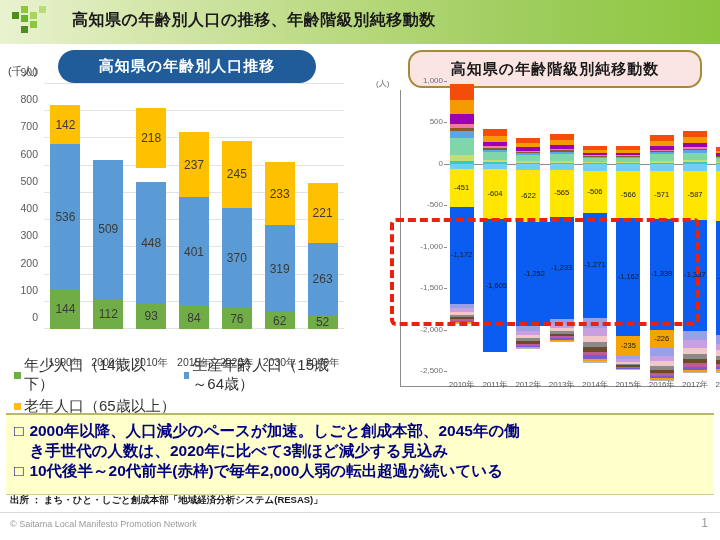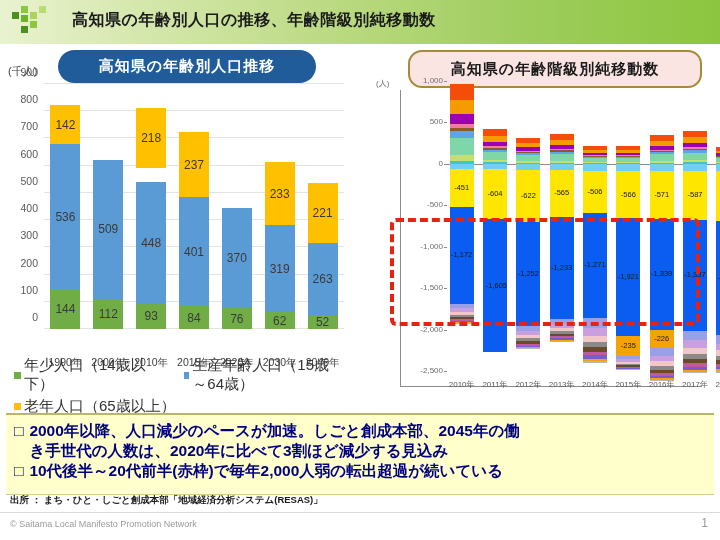--- a/index.html
+++ b/index.html
@@ -179,20 +179,23 @@
         </div>
         <div class="lc-seg seg-work" style="height: 109.161px;">
           <span>401</span>
         </div>
         <div class="lc-seg seg-young" style="height: 22.8667px;">
           <span>84</span>
         </div>
       </div>
       <div class="lc-xlab" style="left: 123px;">2015年</div>
       <div class="lc-bar" style="left: 177.857px;">
+        <div class="lc-seg seg-old" style="height: 66.6944px;">
+          <span>245</span>
+        </div>
         <div class="lc-seg seg-work" style="height: 100.722px;">
           <span>370</span>
         </div>
         <div class="lc-seg seg-young" style="height: 20.6889px;">
           <span>76</span>
         </div>
       </div>
       <div class="lc-xlab" style="left: 165.857px;">2020年</div>
       <div class="lc-bar" style="left: 220.714px;">
         <div class="lc-seg seg-old" style="height: 63.4278px;">
@@ -322,21 +325,21 @@
         <div class="rc-seg" style="background: rgb(90, 166, 232); height: 2.088px;"></div>
         <div class="rc-seg" style="background: rgb(127, 214, 168); height: 5.742px;"></div>
         <div class="rc-seg" style="background: rgb(197, 224, 106); height: 1.827px;"></div>
         <div class="rc-seg" style="background: rgb(62, 198, 198); height: 1.044px;"></div>
       </div>
       <div class="rc-bar" style="left: 71.3333px; top: 82.8571px; height: 185.6px;">
         <div class="rc-seg" style="background: rgb(111, 208, 239); height: 6.496px;"></div>
         <div class="rc-seg" style="background: rgb(255, 230, 0); height: 51.5371px;">
           <div class="rc-lab" style="top: 20.7686px; color: rgb(26, 26, 26);">-622</div>
         </div>
-        <div class="rc-seg" style="background: rgb(11, 92, 240); height: 103.737px;">
+        <div class="rc-seg" style="background: rgb(11, 92, 240); height: 103.737px; padding-left: 12px;">
           <div class="rc-lab" style="top: 46.8686px; color: rgb(26, 26, 26);">-1,252</div>
         </div>
         <div class="rc-seg" style="background: rgb(154, 160, 232); height: 5.24254px;"></div>
         <div class="rc-seg" style="background: rgb(200, 160, 224); height: 4.28935px;"></div>
         <div class="rc-seg" style="background: rgb(242, 199, 199); height: 3.33616px;"></div>
         <div class="rc-seg" style="background: rgb(138, 138, 138); height: 2.85957px;"></div>
         <div class="rc-seg" style="background: rgb(107, 74, 42); height: 2.38297px;"></div>
         <div class="rc-seg" style="background: rgb(192, 90, 158); height: 1.90638px;"></div>
         <div class="rc-seg" style="background: rgb(122, 90, 208); height: 1.66808px;"></div>
         <div class="rc-seg" style="background: rgb(245, 163, 0); height: 1.19149px;"></div>
@@ -413,21 +416,21 @@
         <div class="rc-seg" style="background: rgb(127, 214, 168); height: 3.91914px;"></div>
         <div class="rc-seg" style="background: rgb(197, 224, 106); height: 1.247px;"></div>
         <div class="rc-seg" style="background: rgb(62, 198, 198); height: 0.712571px;"></div>
       </div>
       <div class="rc-bar" style="left: 171.333px; top: 82.8571px; height: 206.314px;">
         <div class="rc-seg" style="background: rgb(111, 208, 239); height: 7.221px;"></div>
         <div class="rc-seg" style="background: rgb(255, 230, 0); height: 46.8971px;">
           <div class="rc-lab" style="top: 18.4486px; color: rgb(26, 26, 26);">-566</div>
         </div>
         <div class="rc-seg" style="background: rgb(11, 92, 240); height: 118.403px;">
-          <div class="rc-lab" style="top: 54.2014px; color: rgb(26, 26, 26);">-1,921</div>
+          <div class="rc-lab" style="top: 54.2014px; color: rgb(26, 26, 26);">-1,162</div>
         </div>
         <div class="rc-seg" style="background: rgb(245, 163, 0); height: 19.4714px;">
           <div class="rc-lab" style="top: 4.73571px; color: rgb(26, 26, 26);">-235</div>
         </div>
         <div class="rc-seg" style="background: rgb(154, 160, 232); height: 3.15081px;"></div>
         <div class="rc-seg" style="background: rgb(200, 160, 224); height: 2.57793px;"></div>
         <div class="rc-seg" style="background: rgb(242, 199, 199); height: 2.00506px;"></div>
         <div class="rc-seg" style="background: rgb(138, 138, 138); height: 1.71862px;"></div>
         <div class="rc-seg" style="background: rgb(107, 74, 42); height: 1.43219px;"></div>
         <div class="rc-seg" style="background: rgb(192, 90, 158); height: 1.14575px;"></div>

